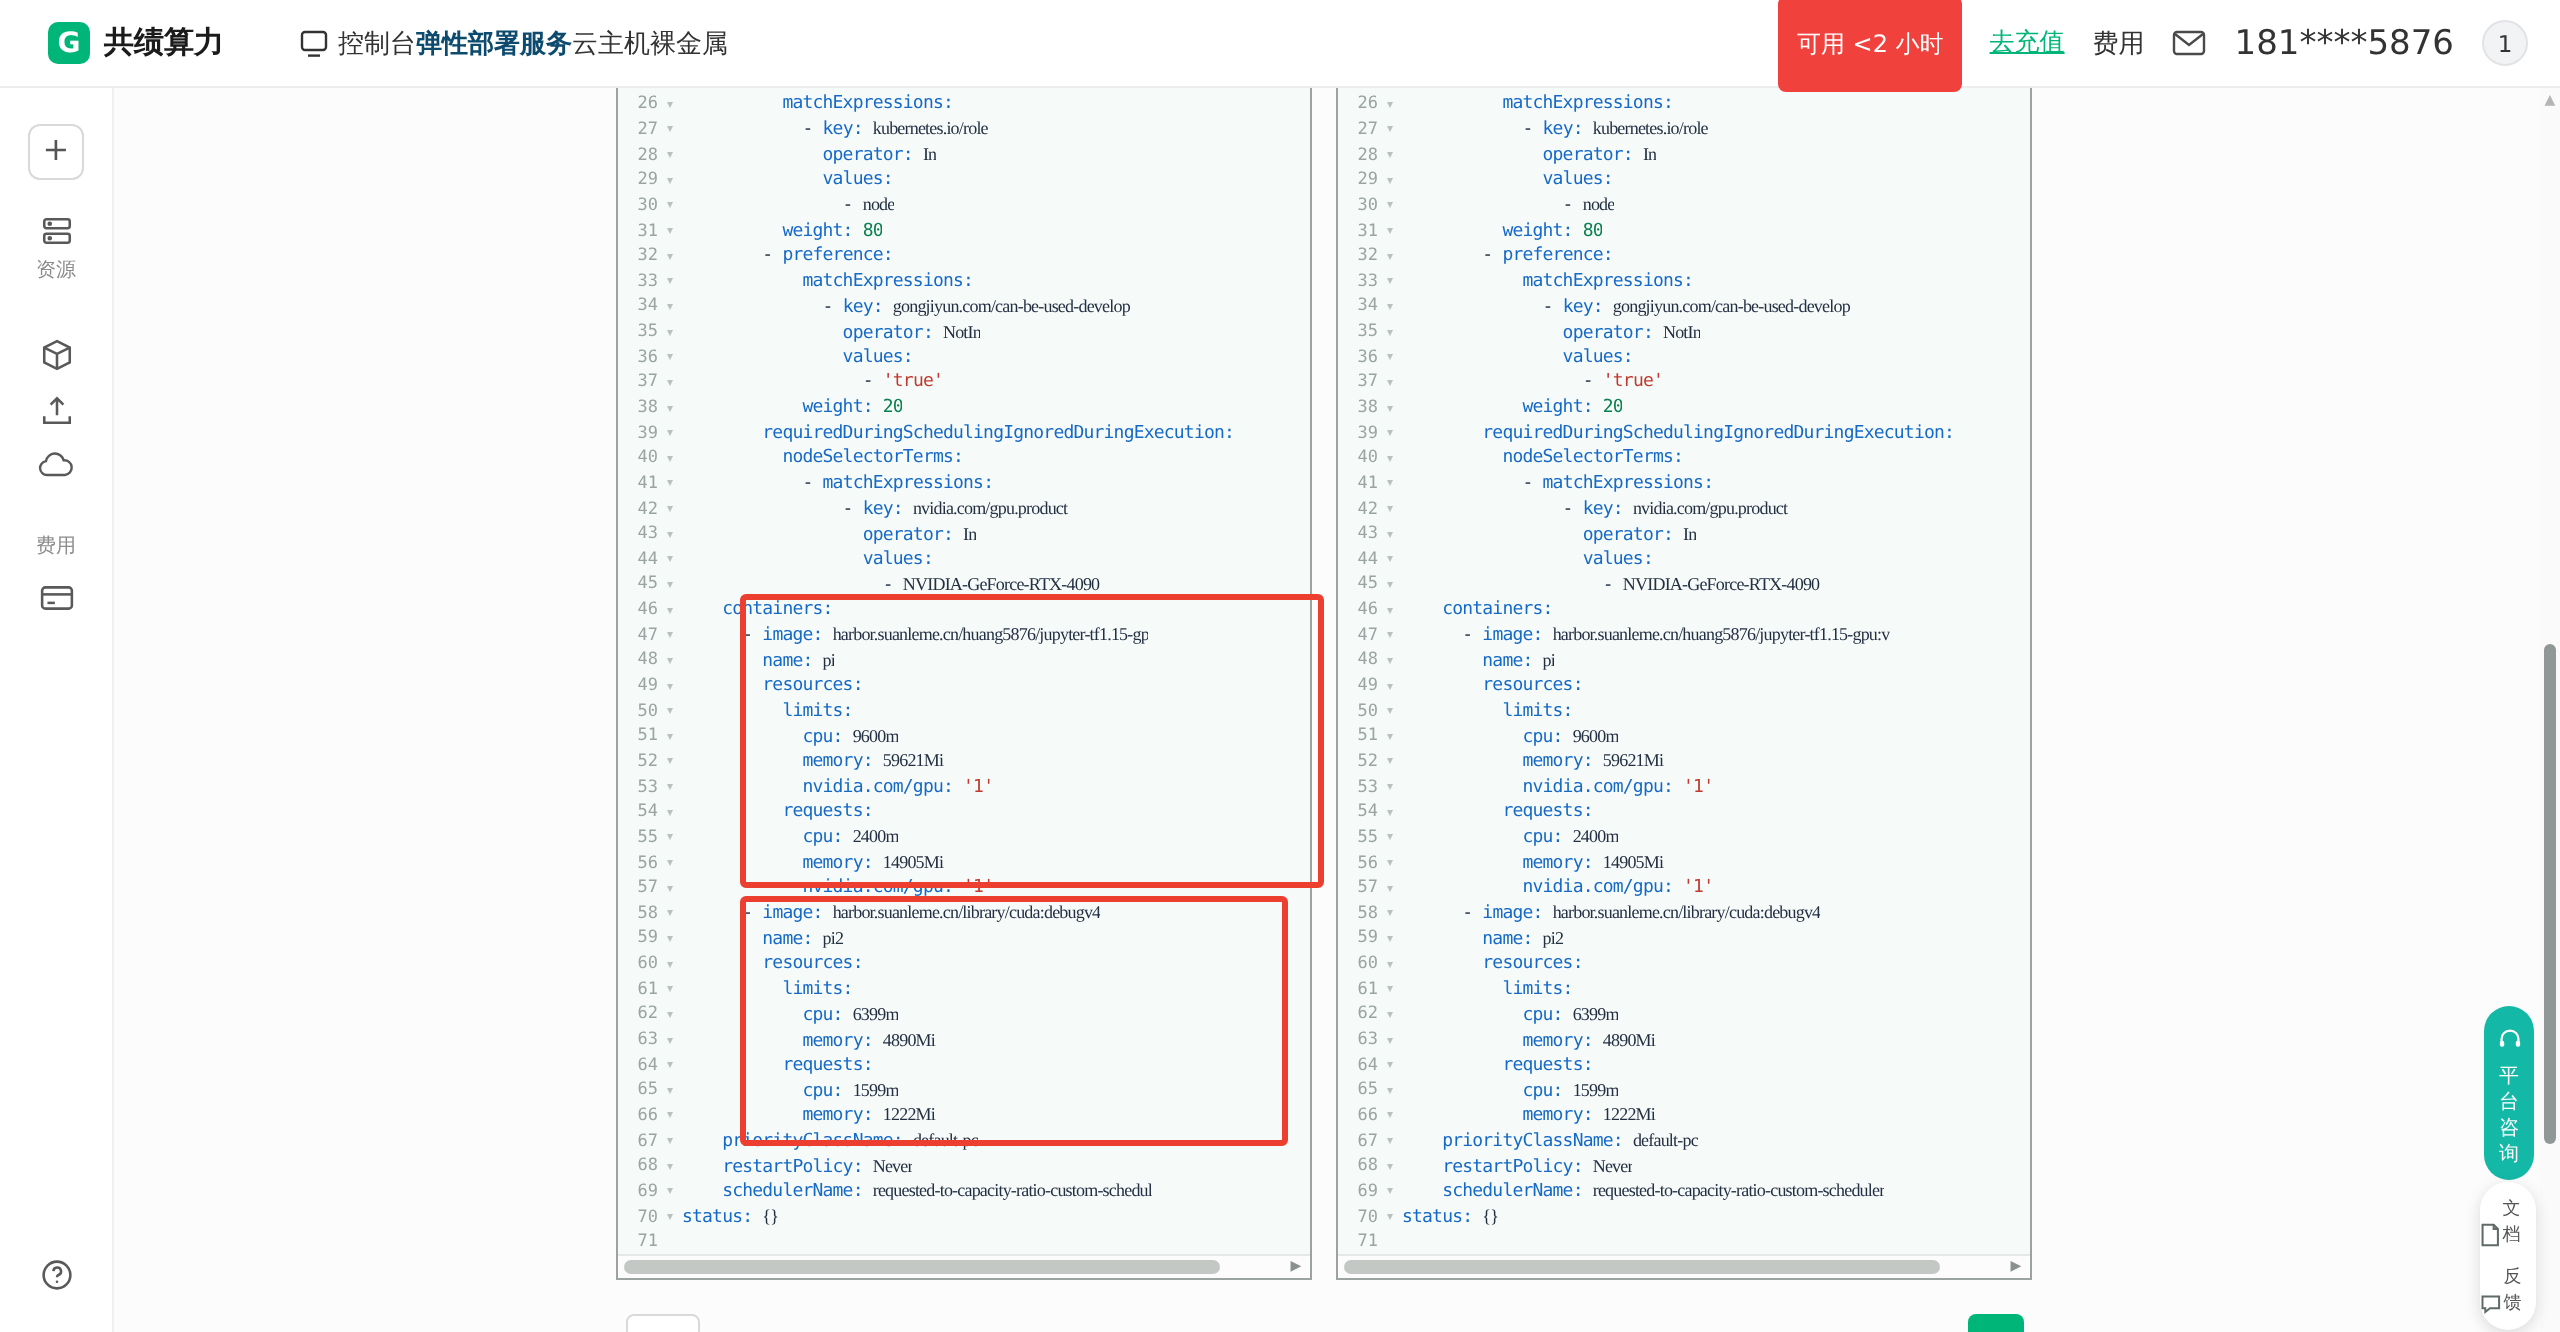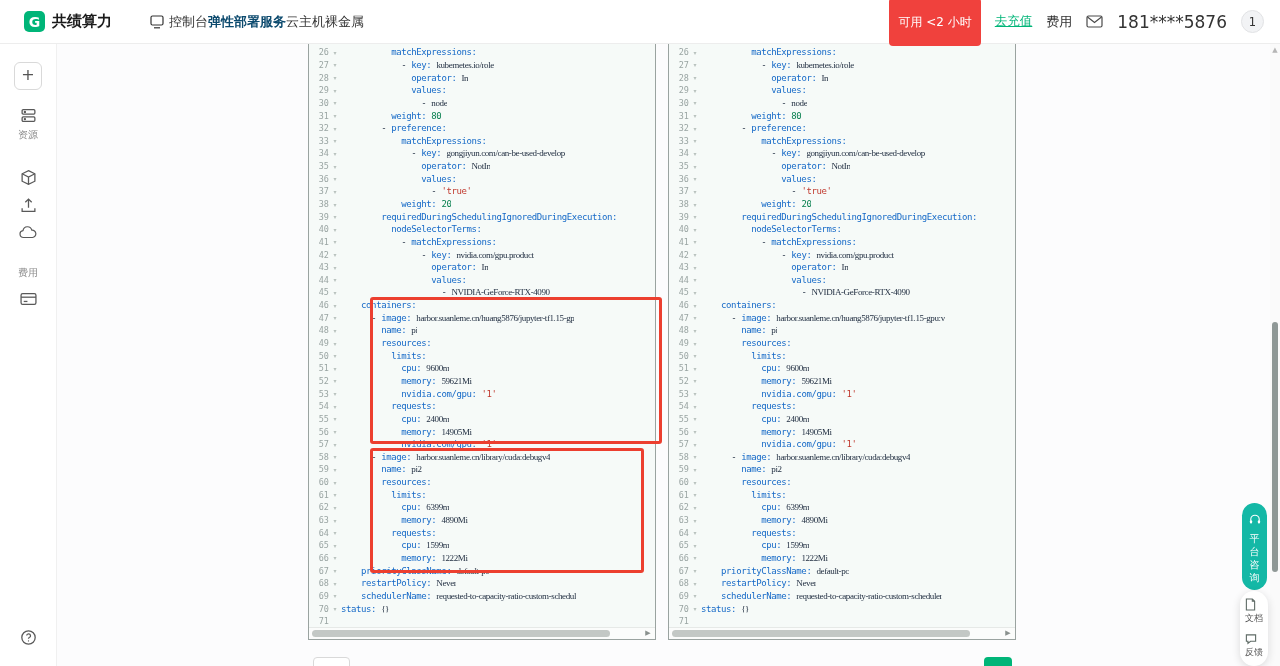--- a/index.html
+++ b/index.html
@@ -59,21 +59,21 @@
   .btn-cut{position:absolute;top:657px;height:16px;border-radius:4px;cursor:pointer;}
   #btn-cut-left{left:313px;width:37px;background:#fff;border:1px solid #d9d9d9;box-sizing:border-box;}
   #btn-cut-right{left:984px;width:28px;background:#00b578;}
   
   #consult{position:absolute;right:13px;top:503px;width:25px;padding:7px 0 6px;background:#14b8a6;
            border-radius:13px;color:#fff;text-align:center;cursor:pointer;z-index:30;}
   #consult .vtext{width:12px;margin:3px auto 0;font-size:10px;line-height:13px;word-break:break-all;}
   #helpcard{position:absolute;right:12px;top:591px;width:28px;background:#fff;border-radius:14px;
             box-shadow:0 2px 8px rgba(0,0,0,.14);padding:7px 0;display:flex;flex-direction:column;
             gap:8px;align-items:center;z-index:30;}
-  .hc-item{display:flex;flex-direction:column;align-items:flex-start;gap:1px;cursor:pointer;color:#5f6b66;}
+  .hc-item{display:flex;flex-direction:row;align-items:flex-end;gap:1px;cursor:pointer;color:#5f6b66;}
   .hc-item span{font-size:9px;color:#555;}
   
   #vsb-track{position:absolute;right:0;top:44px;width:10px;bottom:0;background:#fafafa;z-index:25;}
   #vsb-up{position:absolute;right:1px;top:2px;width:8px;text-align:center;font-size:7px;color:#b5b5b5;}
   #vsb-thumb{position:absolute;right:2px;top:278px;width:6px;height:250px;background:#8f9896;border-radius:3px;cursor:pointer;}
 </style>
 </head>
 <body>
 
 <header id="topnav">

